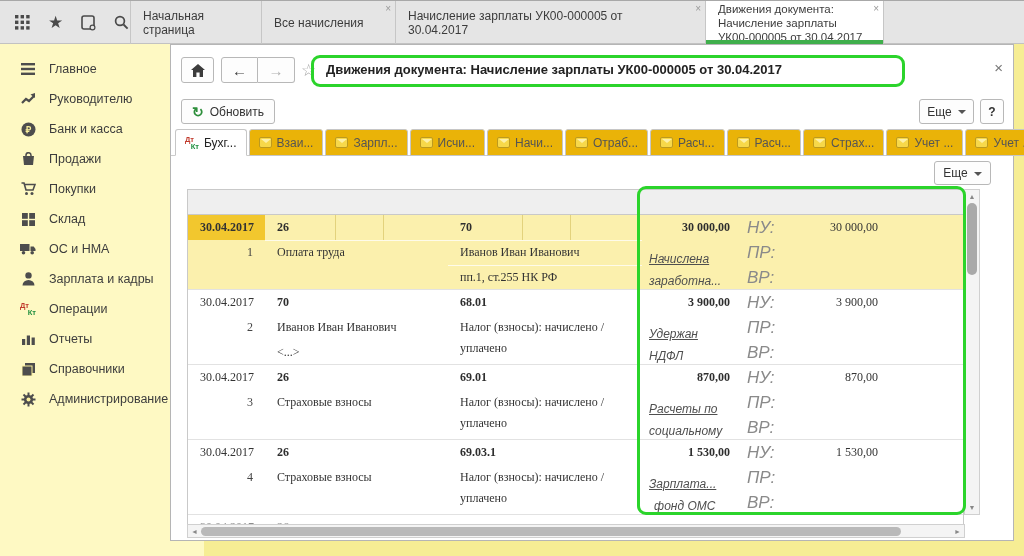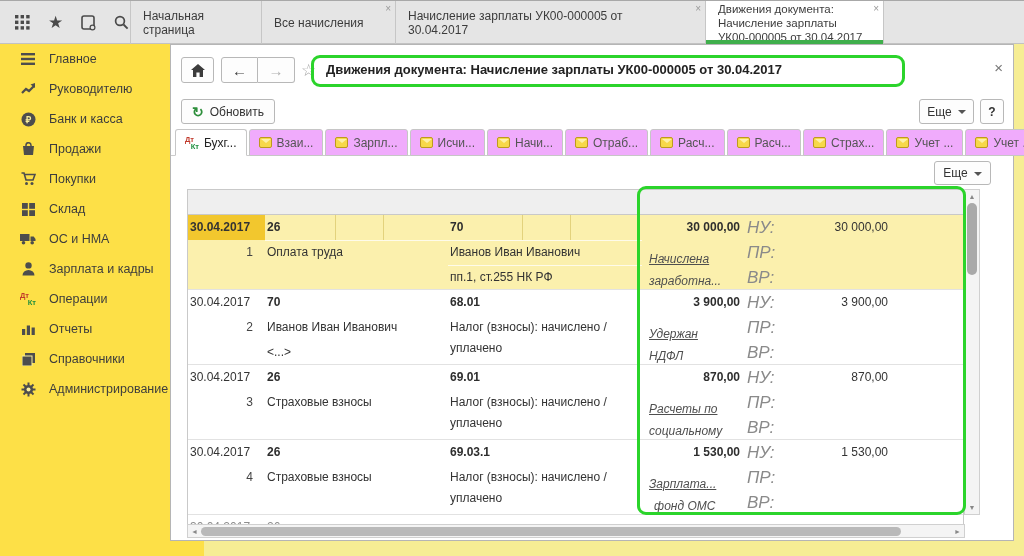--- a/index.html
+++ b/index.html
@@ -11,21 +11,21 @@
   .tools { position:absolute; left:0; top:0; width:130px; height:43px; display:flex; align-items:center; gap:15px; padding-left:14px; }
   .toolbtn { width:20px; height:20px; display:flex; align-items:center; justify-content:center; cursor:pointer; color:#4a4a4a; font-size:17px; }
   .tabs { position:absolute; left:130px; top:0; height:43px; display:flex; }
   .ttab { position:relative; height:43px; border-right:1px solid #c6c6c6; font-size:12px; color:#3c3c3c; display:flex; align-items:center; justify-content:flex-start; padding:0 18px 0 12px; line-height:14px; }
   .ttab:first-child { border-left:1px solid #c6c6c6; justify-content:flex-end; }
   .ttab.active { background:#ffffff; }
   .ttab.active::after { content:""; position:absolute; left:0; right:0; bottom:0; height:4px; background:#3faf4c; }
   .tclose { position:absolute; top:3px; right:4px; font-size:10px; color:#9a9a9a; cursor:pointer; line-height:10px; }
 
   
-  .sidebar { position:absolute; left:0; top:44px; width:204px; bottom:0; background:#fde047; }
+  .sidebar { position:absolute; left:0; top:44px; width:204px; bottom:0; background:#fef9c3; padding-top:10px; }
   .sitem { height:30px; display:flex; align-items:center; gap:13px; padding-left:20px; font-size:12.5px; color:#3d3d3d; cursor:pointer; }
   .sicon { width:16px; height:16px; flex:0 0 16px; display:flex; align-items:center; justify-content:center; }
   .dtkt { position:relative; width:16px; height:16px; font-size:7.5px; font-weight:bold; line-height:7px; }
   .dtkt .d { position:absolute; left:0; top:1px; color:#c0392b; }
   .dtkt .k { position:absolute; right:0; bottom:1px; color:#1e8e3e; }
 
   
   .main { position:absolute; left:170px; top:44px; width:844px; height:497px; background:#ffffff; border:1px solid #b5b5b5; }
   .panel-close { position:absolute; right:10px; top:14px; font-size:15px; color:#777; cursor:pointer; }
 
@@ -39,36 +39,36 @@
   .doc-title { position:absolute; left:155px; top:17px; font-size:13px; font-weight:bold; color:#222; white-space:nowrap; }
   .refresh-btn { position:absolute; left:10px; top:54px; height:25px; padding:0 10px; }
   .refresh-glyph { color:#2e8f3c; font-size:14px; font-weight:bold; }
   .more-btn-top { position:absolute; left:748px; top:54px; width:55px; height:25px; }
   .help-btn { position:absolute; left:809px; top:54px; width:24px; height:25px; font-weight:bold; }
   .more-btn-mid { position:absolute; left:763px; top:116px; width:57px; height:24px; }
   .drop-arrow { width:0; height:0; border-left:4px solid transparent; border-right:4px solid transparent; border-top:4px solid #555; margin-top:1px; }
 
   
   .tabstrip { position:absolute; left:4px; top:84px; display:flex; gap:2px; height:27px; }
-  .dtab { position:relative; display:flex; align-items:center; gap:5px; padding:0 9px; background:#f0abfc; border:1px solid #c6c6c6; border-radius:3px 3px 0 0; font-size:12px; color:#555; cursor:pointer; height:27px; white-space:nowrap; }
+  .dtab { position:relative; display:flex; align-items:center; gap:5px; padding:0 9px; background:#eab308; border:1px solid #c6c6c6; border-radius:3px 3px 0 0; font-size:12px; color:#555; cursor:pointer; height:27px; white-space:nowrap; }
   .dtab.active { background:#ffffff; border-bottom-color:#ffffff; color:#222; }
   .env { width:13px; height:11px; background:#f7d84a; border:1px solid #bd9a1e; border-radius:2px; position:relative; flex:0 0 13px; }
   .env::after { content:""; position:absolute; left:1px; top:1px; width:0; height:0; border-left:5px solid transparent; border-right:5px solid transparent; border-top:4px solid #fdf0a8; }
   .strip-line { position:absolute; left:0; top:110px; width:842px; border-top:1px solid #cccccc; }
 
   
   .table { position:absolute; left:16px; top:144px; width:777px; border:1px solid #c9c9c9; border-bottom:none; background:#fff; }
   .thead { display:grid; grid-template-columns:77px 183px 194px 100px 50px 98px 74px; height:25px; background:#efefef; border-bottom:1px solid #c9c9c9; }
   .th { font-size:12px; font-weight:normal; color:#3d3d3d; line-height:24px; padding:0 7px; border-right:1px solid #d8d8d8; white-space:nowrap; overflow:hidden; cursor:pointer;margin-top:36px; }
   .th.c { text-align:center; }
   .th:last-child { border-right:none; }
   .tg { display:grid; grid-template-columns:77px 183px 194px 100px 50px 98px 74px; height:75px; border-bottom:1px solid #e2e2e2; cursor:pointer; }
   .tg.sel { background:#fbf0ad; }
   .cell { position:relative; overflow:hidden; }
-  .l { height:25px; line-height:25px; font-size:12px; padding:0 2px; white-space:nowrap; overflow:hidden; }
+  .l { height:25px; line-height:25px; font-size:12px; padding:0 12px; white-space:nowrap; overflow:hidden;font-family:Liberation Serif, serif; }
   .acct { font-weight:bold; color:#2e2e2e; }
   .amt { font-weight:bold; text-align:right; color:#2e2e2e; }
   .num { text-align:right; padding-right:12px; color:#444; }
   .dateA { color:#333; }
   .sel .dateA { background:#f2c72e; font-weight:bold; }
   .it { font-style:italic; color:#4f4f4f; height:22px; line-height:22px; font-size:12px; padding:0 7px; white-space:nowrap; overflow:hidden; }
   .cmt1 { margin-top:8px;text-decoration:underline; }
   .taxl { font-style:italic; color:#8a8a8a; font-size:17px; height:25px; line-height:25px; padding-left:5px; }
   .dtv { text-align:right; color:#333; }
   .subdiv { position:absolute; top:0; height:25px; width:0; border-left:1px solid #e3d27c; }

